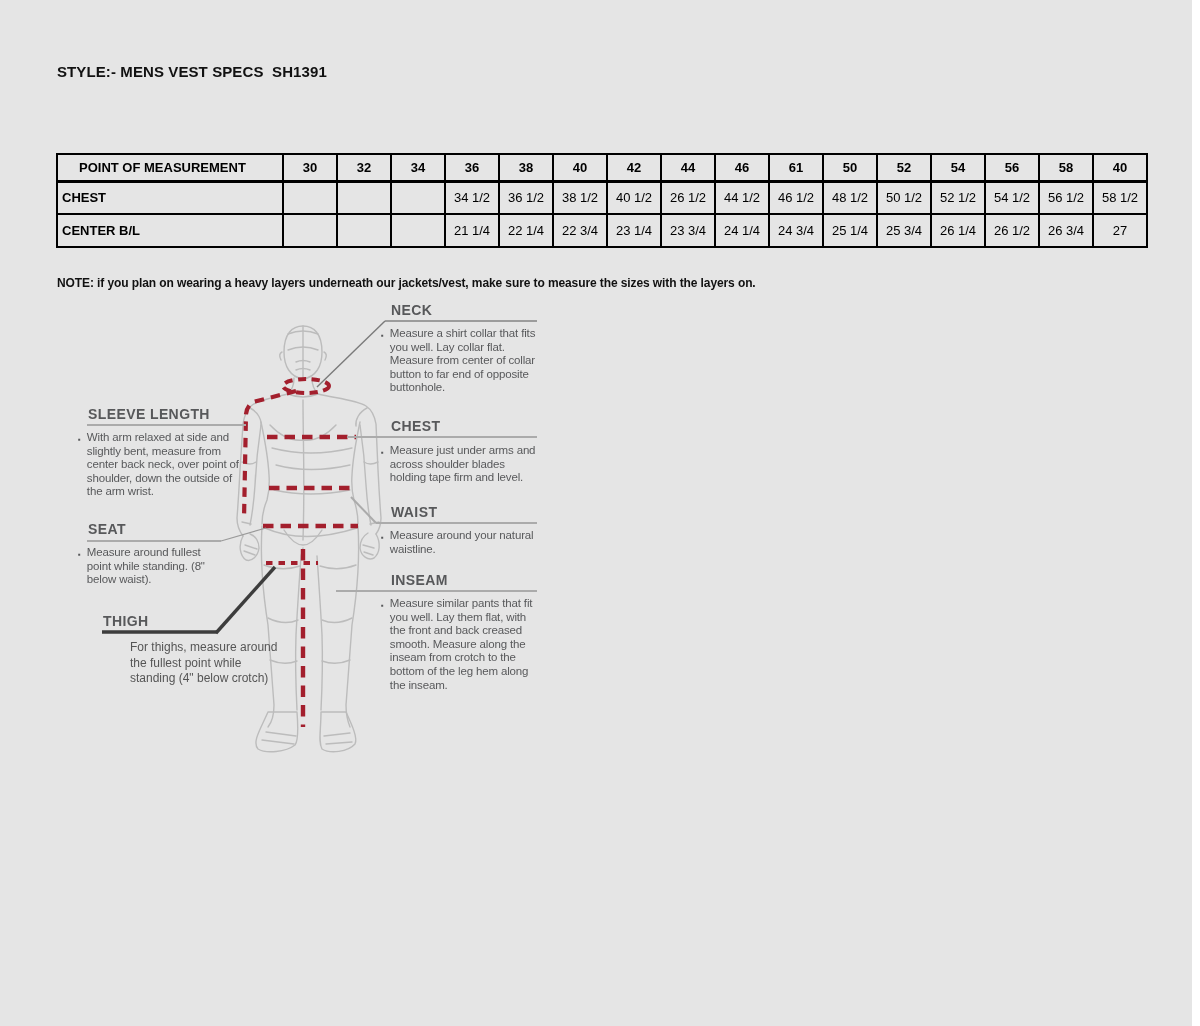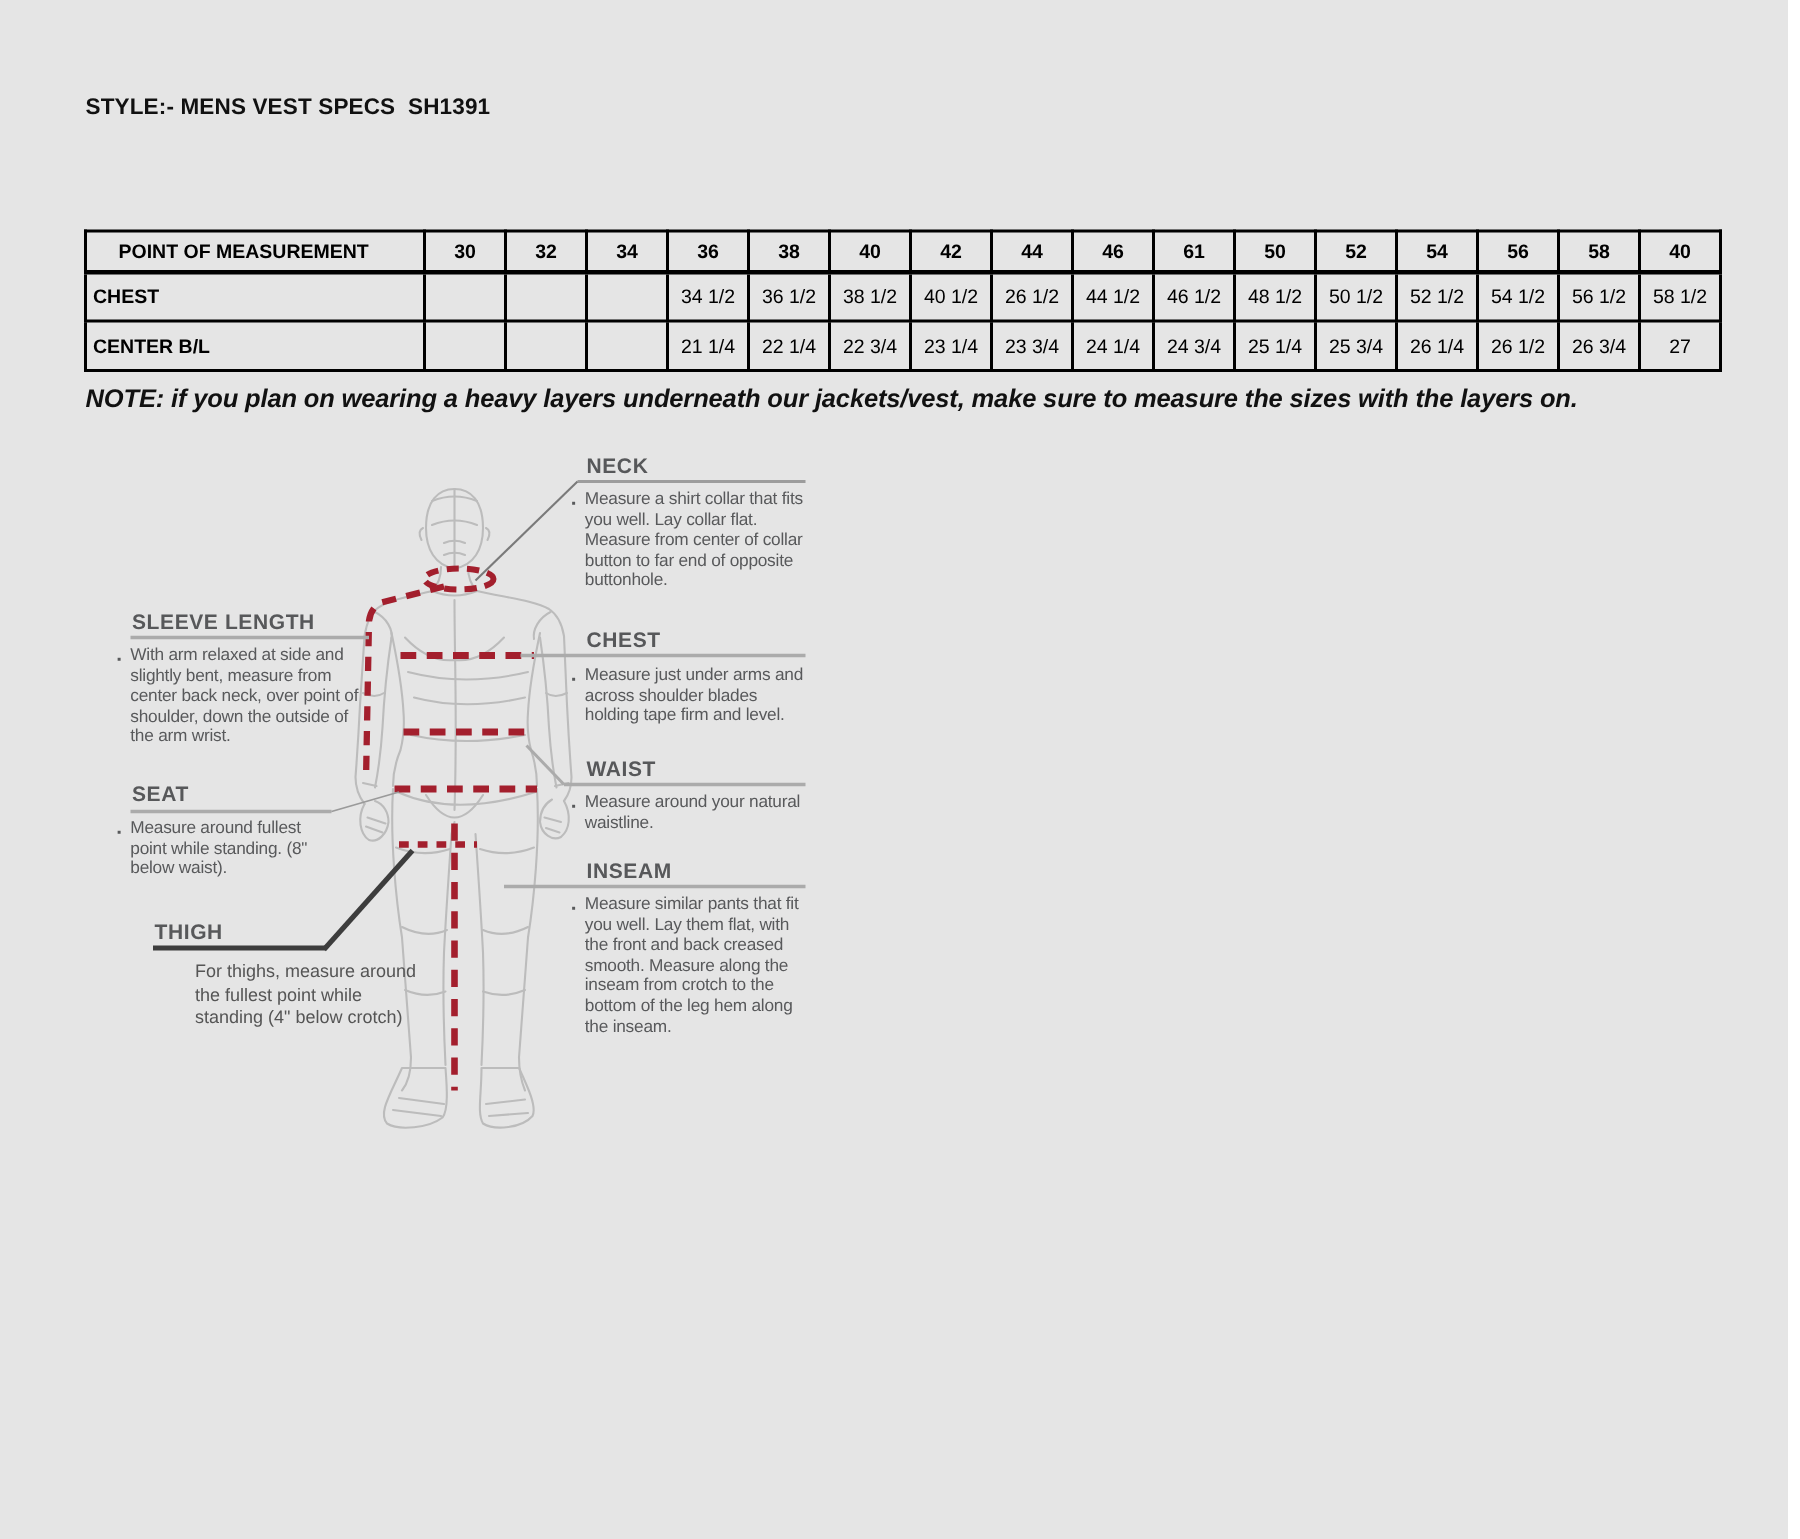--- a/index.html
+++ b/index.html
@@ -18,22 +18,22 @@
   }
   .size-table th, .size-table td {
     border:2px solid #000; overflow:hidden; white-space:nowrap;
   }
   .size-table thead th { height:27px; font-weight:bold; text-align:center; border-bottom:3px solid #000; }
   .size-table tbody th { height:33px; font-weight:bold; text-align:left; padding-left:4px; }
   .size-table tbody td { height:33px; font-weight:normal; text-align:center; }
   .size-table .label-col { text-align:left; padding-left:21px; }
 
   .note-text {
-    position:absolute; left:57px; top:256px;
-    font-size:17px; font-weight:bold; color:#111; letter-spacing:-0.1px;font-style:italic;
+    position:absolute; left:57px; top:276px;
+    font-size:12px; font-weight:bold; color:#111; letter-spacing:-0.1px;
   }
   svg.figure { position:absolute; left:0; top:0; width:600px; height:736px; }
 
   .guide-block { position:absolute; color:#58595b; }
   .guide-heading {
     font-size:14px; color:#57585a; letter-spacing:0.4px; font-weight:bold;
     white-space:nowrap;
   }
   .guide-body { display:flex; align-items:flex-start; }
   .bullet { font-size:8px; line-height:13px; margin-top:2px; margin-right:6px; color:#58595b; }

